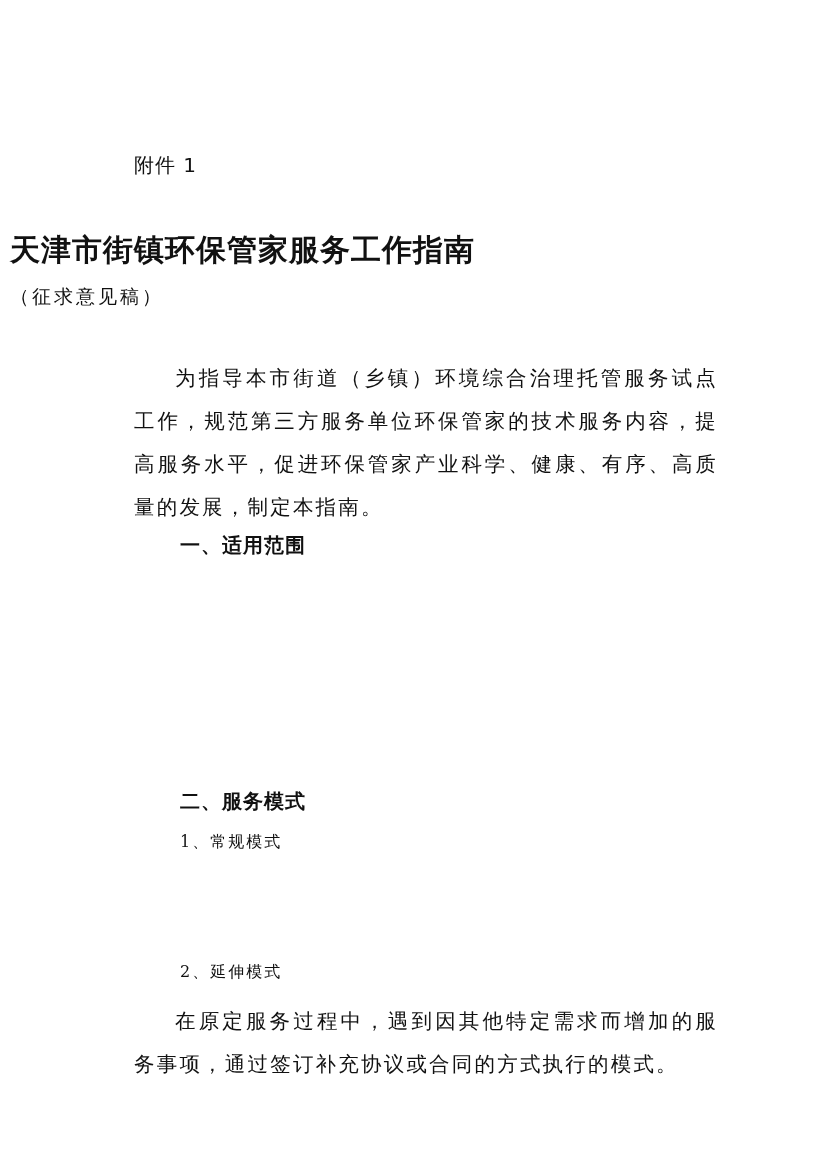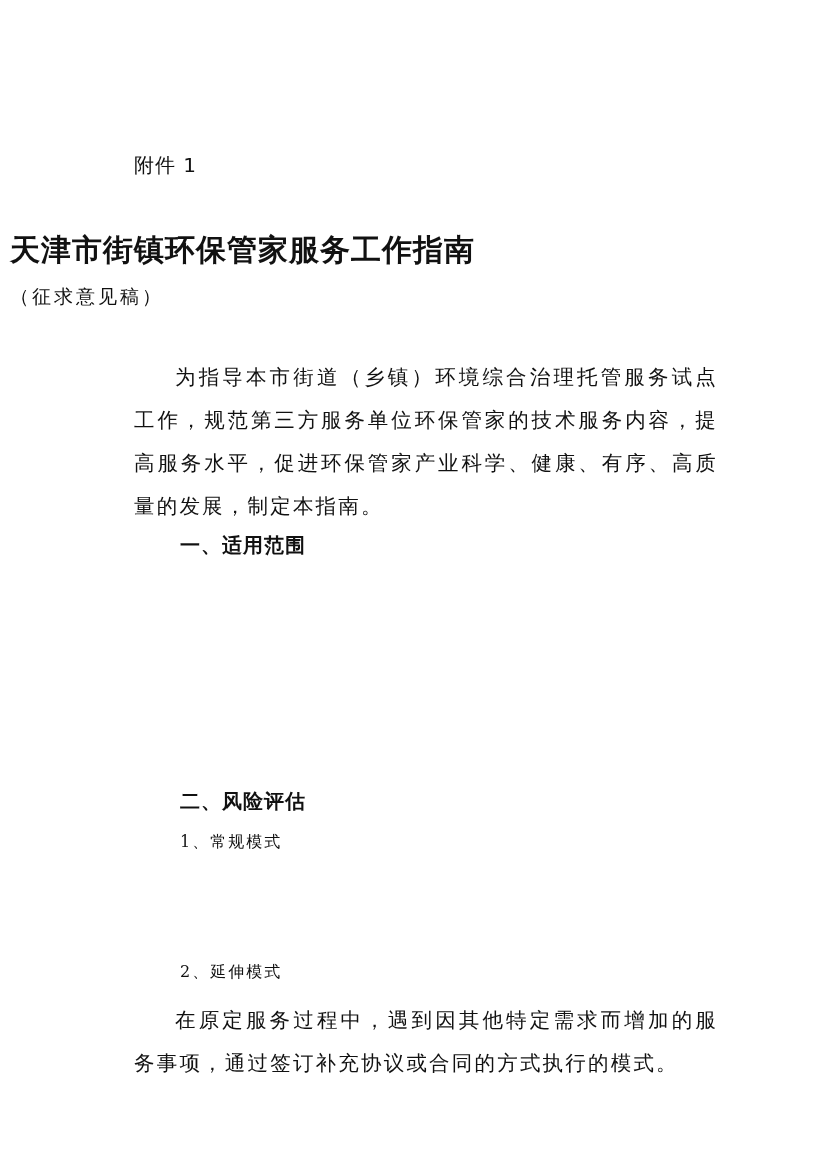--- a/index.html
+++ b/index.html
@@ -7,41 +7,41 @@
       font-family: "DejaVu Serif", "Liberation Serif", serif; color: #111; }
     .page { position: absolute; left: 10px; top: 0; width: 826px; height: 1169px; margin-top: 40px; }
     .attach { position: absolute; left: 124px; top: 112px; font-family: "DejaVu Sans", "Liberation Sans", sans-serif;
       font-size: 20px; letter-spacing: 1px; }
     .title { position: absolute; left: 0; width: 826px; top: 190px; text-align: left;
       font-size: 30px; font-weight: bold; letter-spacing: 1px; }
     .subtitle { position: absolute; left: 0; width: 826px; top: 244px; 
       font-size: 19px; letter-spacing: 3px; }
     .body-block { position: absolute; left: 124px; width: 584px; font-size: 20.5px; line-height: 43px;
       letter-spacing: 2.2px; text-align: justify; }
-    .para { text-indent: 2em; margin: 0; font-family: Liberation Mono, monospace; }
+    .para { text-indent: 2em; margin: 0; }
     .h1 { position: absolute; left: 170px; font-family: "DejaVu Sans", "Liberation Sans", sans-serif;
       font-size: 20px; font-weight: bold; letter-spacing: 1px; }
     .h2 { position: absolute; left: 170px; font-size: 16px; letter-spacing: 2px; }
   </style>
 </head>
 <body>
 
 <div class="page">
   <div class="attach">附件 1</div>
   <div class="title">天津市街镇环保管家服务工作指南</div>
   <div class="subtitle">（征求意见稿）</div>
 
   <div class="body-block" style="top:317px;">
     <p class="para">为指导本市街道（乡镇）环境综合治理托管服务试点工作，规范第三方服务单位环保管家的技术服务内容，提高服务水平，促进环保管家产业科学、健康、有序、高质量的发展，制定本指南。</p>
   </div>
 
   <div class="h1" style="top:492px;text-align:right;">一、适用范围</div>
 
 
-  <div class="h1" style="top:748px;">二、风险评估</div>
+  <div class="h1" style="top:748px;">二、服务模式</div>
 
   <div class="h2" style="top:792px;">1、常规模式</div>
 
   <div class="h2" style="top:922px;">2、延伸模式</div>
   <div class="body-block" style="top:960px;">
     <p class="para">在原定服务过程中，遇到因其他特定需求而增加的服务事项，通过签订补充协议或合同的方式执行的模式。</p>
   </div>
 </div>
 
 </body></html>

